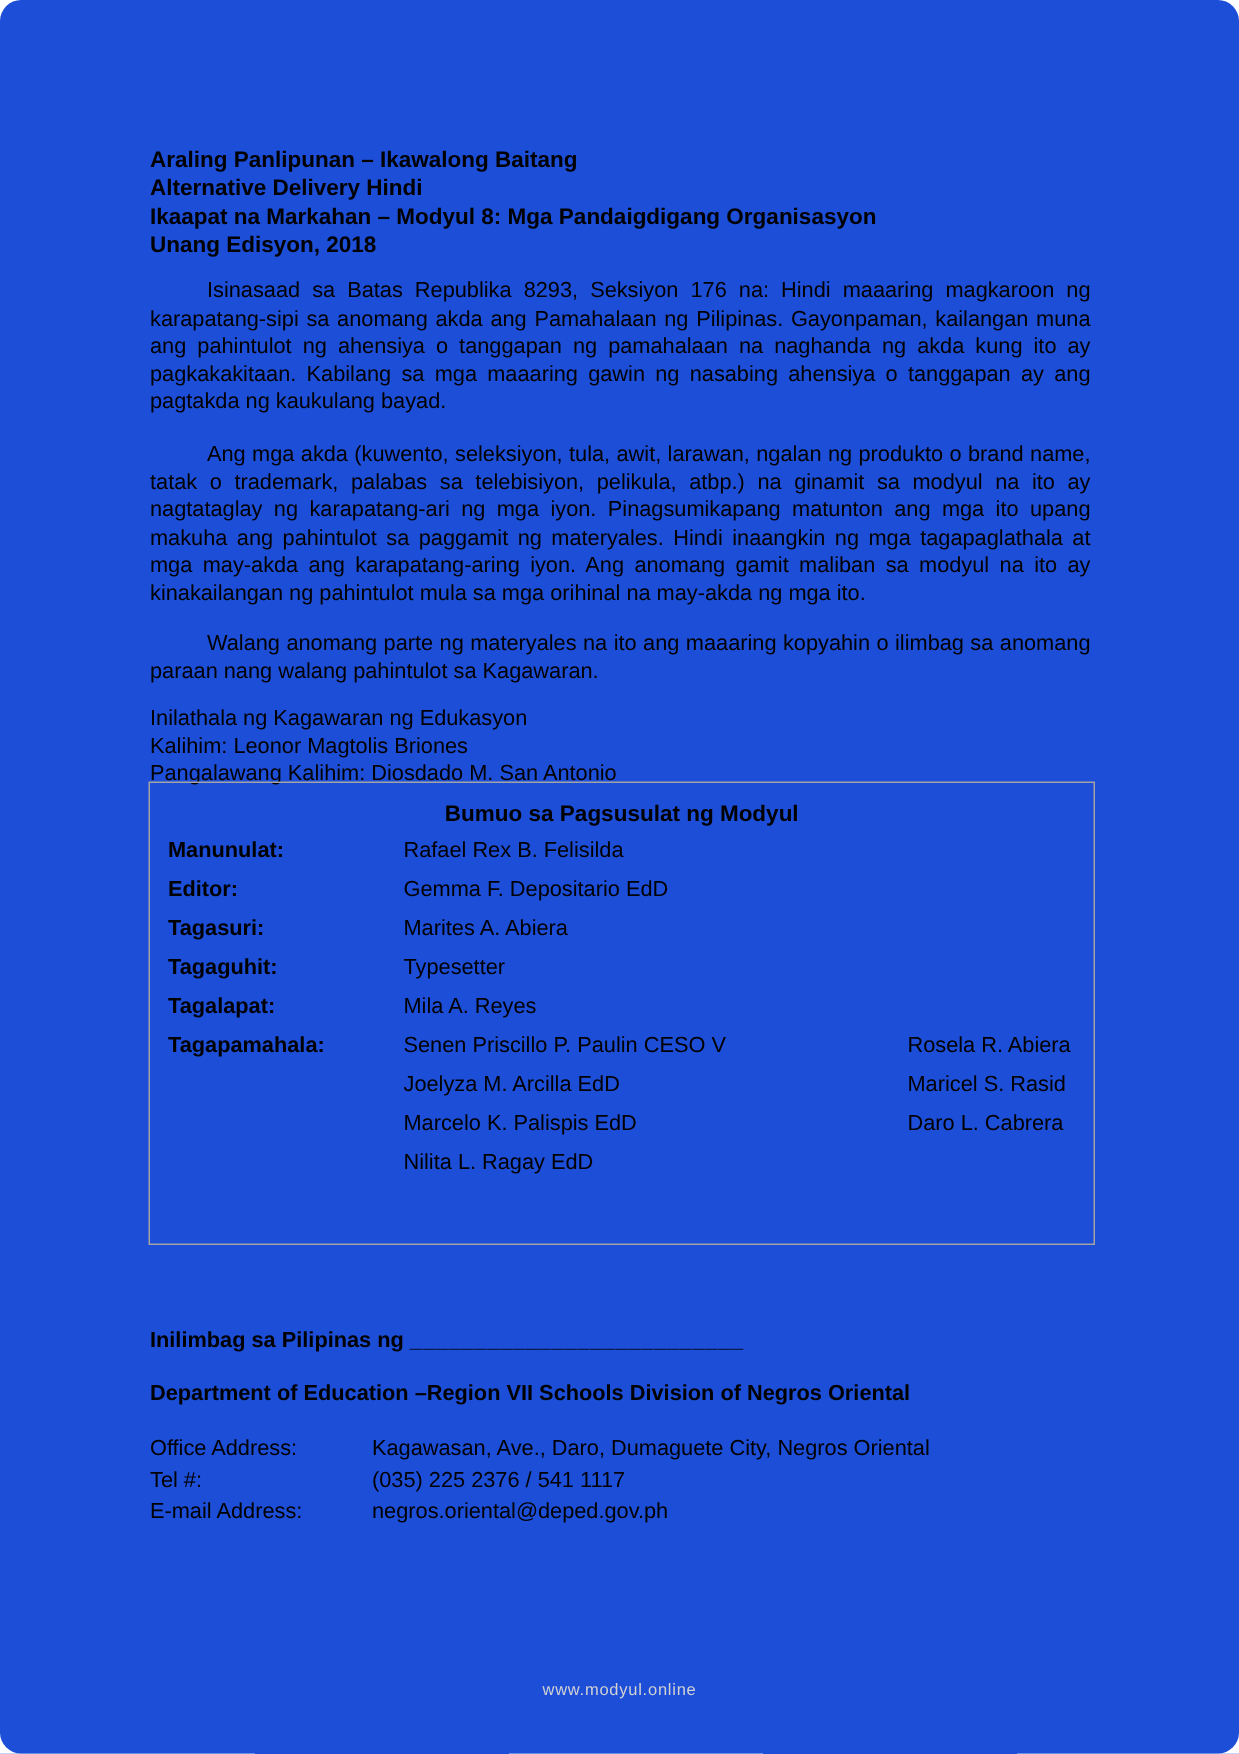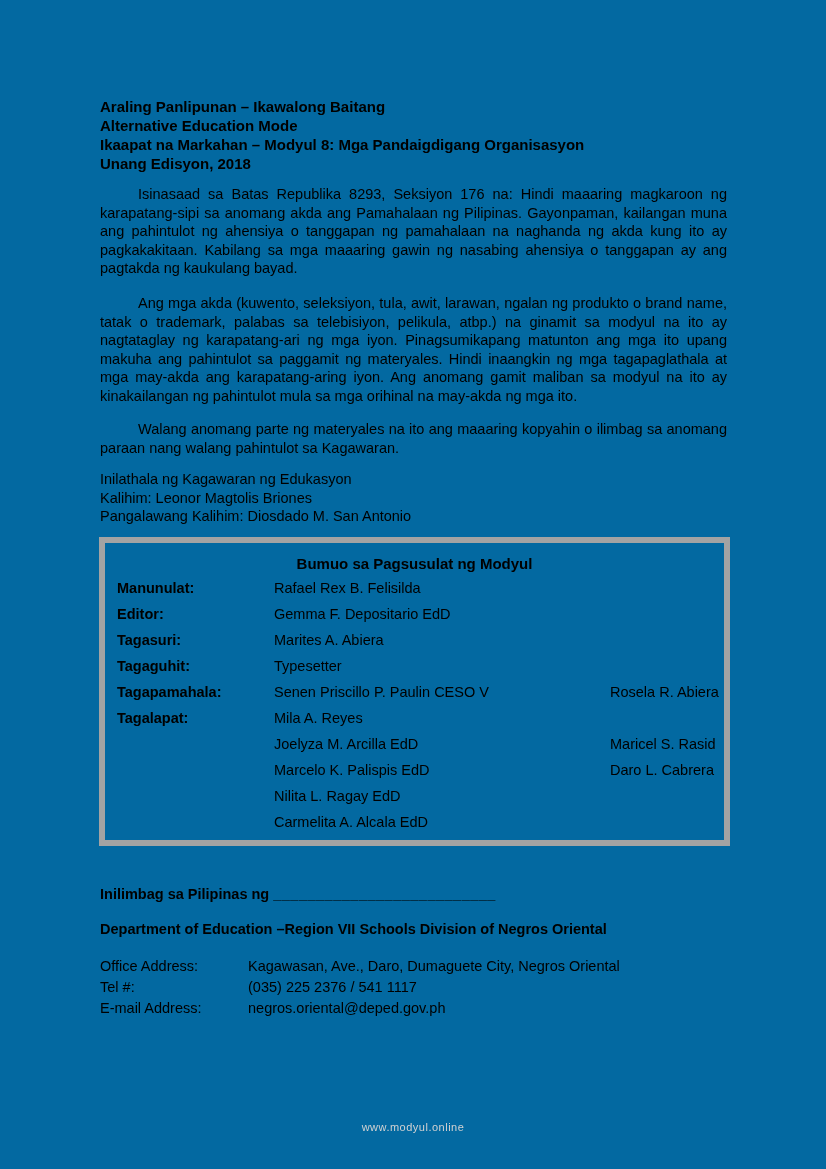--- a/index.html
+++ b/index.html
@@ -7,21 +7,22 @@
   body {
     width: 826px; height: 1169px;
     font-family: "Liberation Sans", "DejaVu Sans", sans-serif;
     color: #000000;
     position: relative;
     overflow: hidden;
   }
   .page {
     position: absolute; left: 0; top: 0;
     width: 826px; height: 1169px;
-    background: #0369a1;
+    background: #1d4ed8;
+    border-radius: 14px;
   }
   .abs { position: absolute; }
 
   
   .module-header {
     left: 100px; top: 97px; width: 660px;
     font-weight: bold; font-size: 15px; line-height: 19px;
   }
 
   
@@ -35,22 +36,22 @@
   .para-3 { top: 420px; }
 
   
   .publisher {
     left: 100px; top: 470px; width: 627px;
     font-size: 14.5px; line-height: 18.5px;
   }
 
   
   .credits-box {
-    left: 99px; top: 537px; width: 631px; height: 309px;
-    border: 6px solid #a3a3a3;
+    left: 99px; top: 521px; width: 631px; height: 309px;
+    border: 1px solid #a3a3a3;
     font-size: 14.5px;
   }
   .credits-title {
     margin-top: 12px; text-align: center;
     font-weight: bold; font-size: 15px; line-height: 18px;
   }
   .credits-rows { margin-top: 2px; }
   .credits-row {
     display: flex; height: 26px; line-height: 26px;
     white-space: nowrap;
@@ -94,21 +95,21 @@
     letter-spacing: 0.5px;
   }
 </style>
 </head>
 <body>
 
 <div class="page">
 
   <div class="abs module-header">
     <div>Araling Panlipunan – Ikawalong Baitang</div>
-    <div>Alternative Education Mode</div>
+    <div>Alternative Delivery Hindi</div>
     <div>Ikaapat na Markahan – Modyul 8: Mga Pandaigdigang Organisasyon</div>
     <div>Unang Edisyon, 2018</div>
   </div>
 
   <div class="abs para para-1">Isinasaad sa Batas Republika 8293, Seksiyon 176 na: Hindi maaaring magkaroon ng karapatang-sipi sa anomang akda ang Pamahalaan ng Pilipinas. Gayonpaman, kailangan muna ang pahintulot ng ahensiya o tanggapan ng pamahalaan na naghanda ng akda kung ito ay pagkakakitaan. Kabilang sa mga maaaring gawin ng nasabing ahensiya o tanggapan ay ang pagtakda ng kaukulang bayad.</div>
   <div class="abs para para-2">Ang mga akda (kuwento, seleksiyon, tula, awit, larawan, ngalan ng produkto o brand name, tatak o trademark, palabas sa telebisiyon, pelikula, atbp.) na ginamit sa modyul na ito ay nagtataglay ng karapatang-ari ng mga iyon. Pinagsumikapang matunton ang mga ito upang makuha ang pahintulot sa paggamit ng materyales. Hindi inaangkin ng mga tagapaglathala at mga may-akda ang karapatang-aring iyon. Ang anomang gamit maliban sa modyul na ito ay kinakailangan ng pahintulot mula sa mga orihinal na may-akda ng mga ito.</div>
   <div class="abs para para-3">Walang anomang parte ng materyales na ito ang maaaring kopyahin o ilimbag sa anomang paraan nang walang pahintulot sa Kagawaran.</div>
 
   <div class="abs publisher">
     <div>Inilathala ng Kagawaran ng Edukasyon</div>
@@ -138,52 +139,51 @@
         <span class="credits-col2"></span>
       </div>
 
       <div class="credits-row">
         <span class="credits-label">Tagaguhit:</span>
         <span class="credits-col1">Typesetter</span>
         <span class="credits-col2"></span>
       </div>
 
       <div class="credits-row">
+        <span class="credits-label">Tagalapat:</span>
+        <span class="credits-col1">Mila A. Reyes</span>
+        <span class="credits-col2"></span>
+      </div>
+
+      <div class="credits-row">
         <span class="credits-label">Tagapamahala:</span>
         <span class="credits-col1">Senen Priscillo P. Paulin CESO V</span>
         <span class="credits-col2">Rosela R. Abiera</span>
       </div>
 
       <div class="credits-row">
-        <span class="credits-label">Tagalapat:</span>
-        <span class="credits-col1">Mila A. Reyes</span>
-        <span class="credits-col2"></span>
-      </div>
-
-      <div class="credits-row">
         <span class="credits-label"></span>
         <span class="credits-col1">Joelyza M. Arcilla EdD</span>
         <span class="credits-col2">Maricel S. Rasid</span>
       </div>
 
       <div class="credits-row">
         <span class="credits-label"></span>
         <span class="credits-col1">Marcelo K. Palispis EdD</span>
         <span class="credits-col2">Daro L. Cabrera</span>
       </div>
 
       <div class="credits-row">
         <span class="credits-label"></span>
         <span class="credits-col1">Nilita L. Ragay EdD</span>
         <span class="credits-col2"></span>
       </div>
 
       <div class="credits-row">
         <span class="credits-label"></span>
-        <span class="credits-col1">Carmelita A. Alcala EdD</span>
         <span class="credits-col2"></span>
       </div>
 
     </div>
   </div>
 
   <div class="abs division-line">Department of Education –Region VII Schools Division of Negros Oriental</div>
 
   <div class="abs printed-line">
     <span>Inilimbag sa Pilipinas ng </span><span class="printed-blank">__________________________</span>

